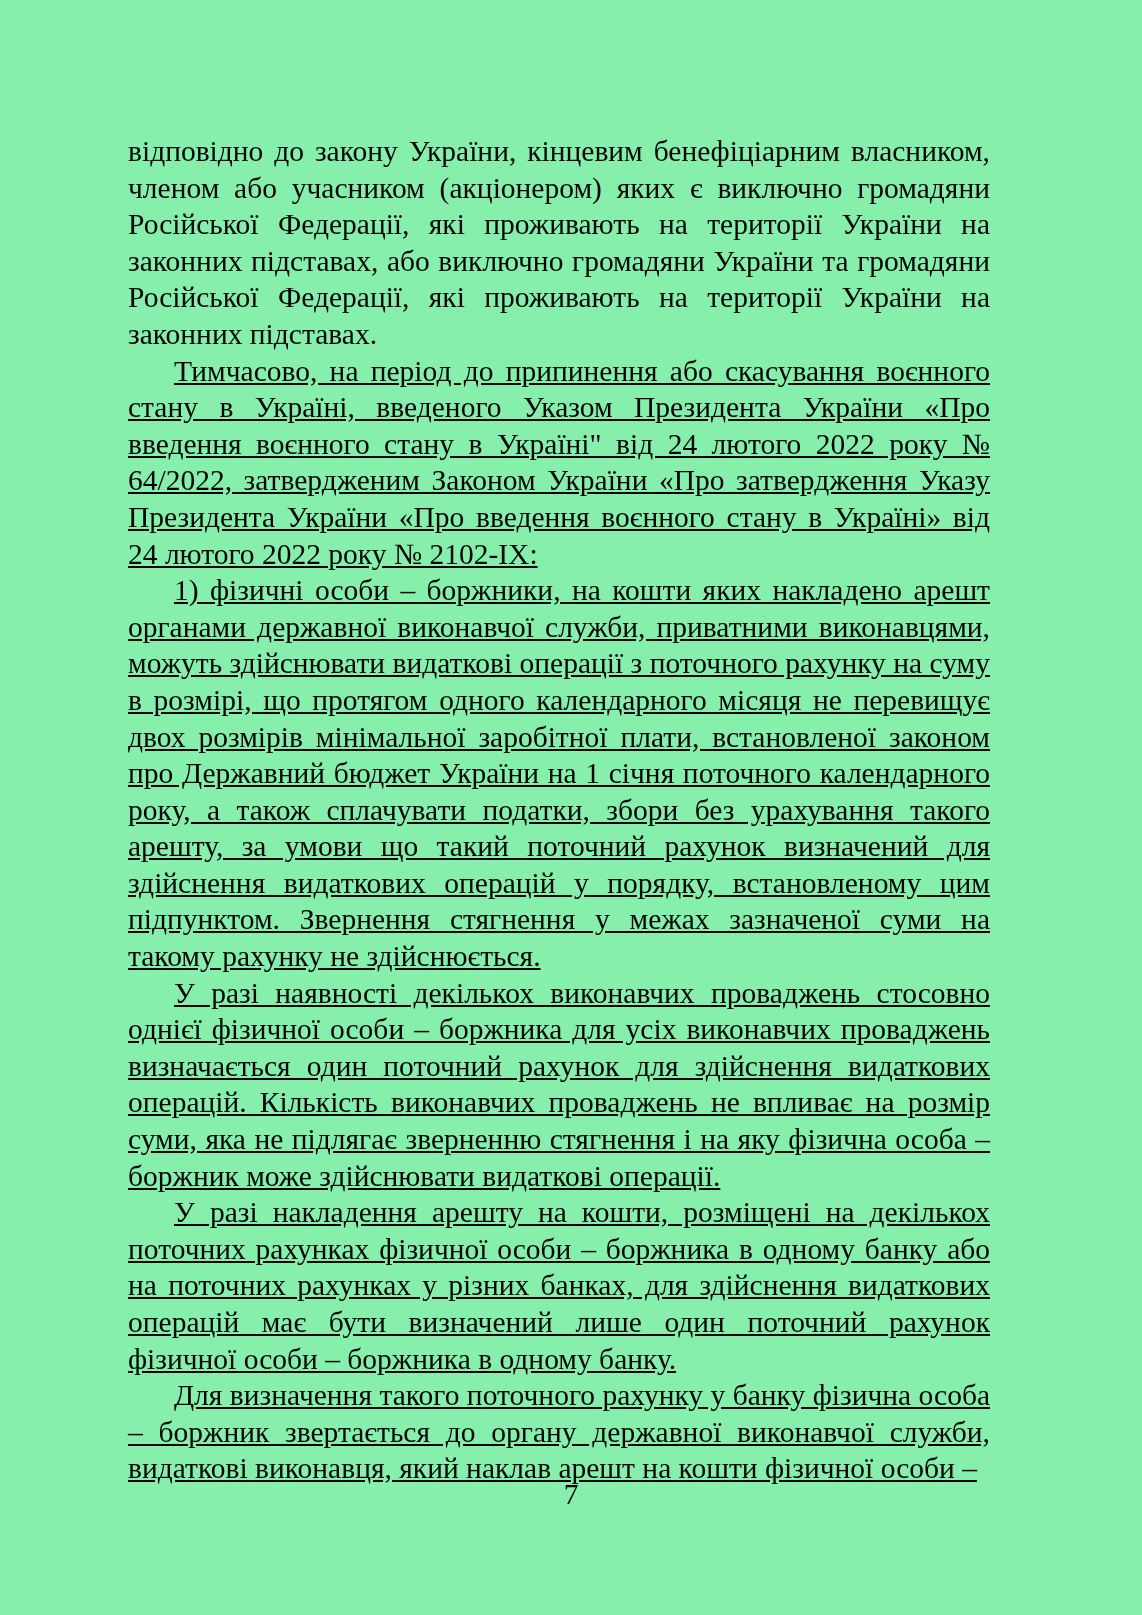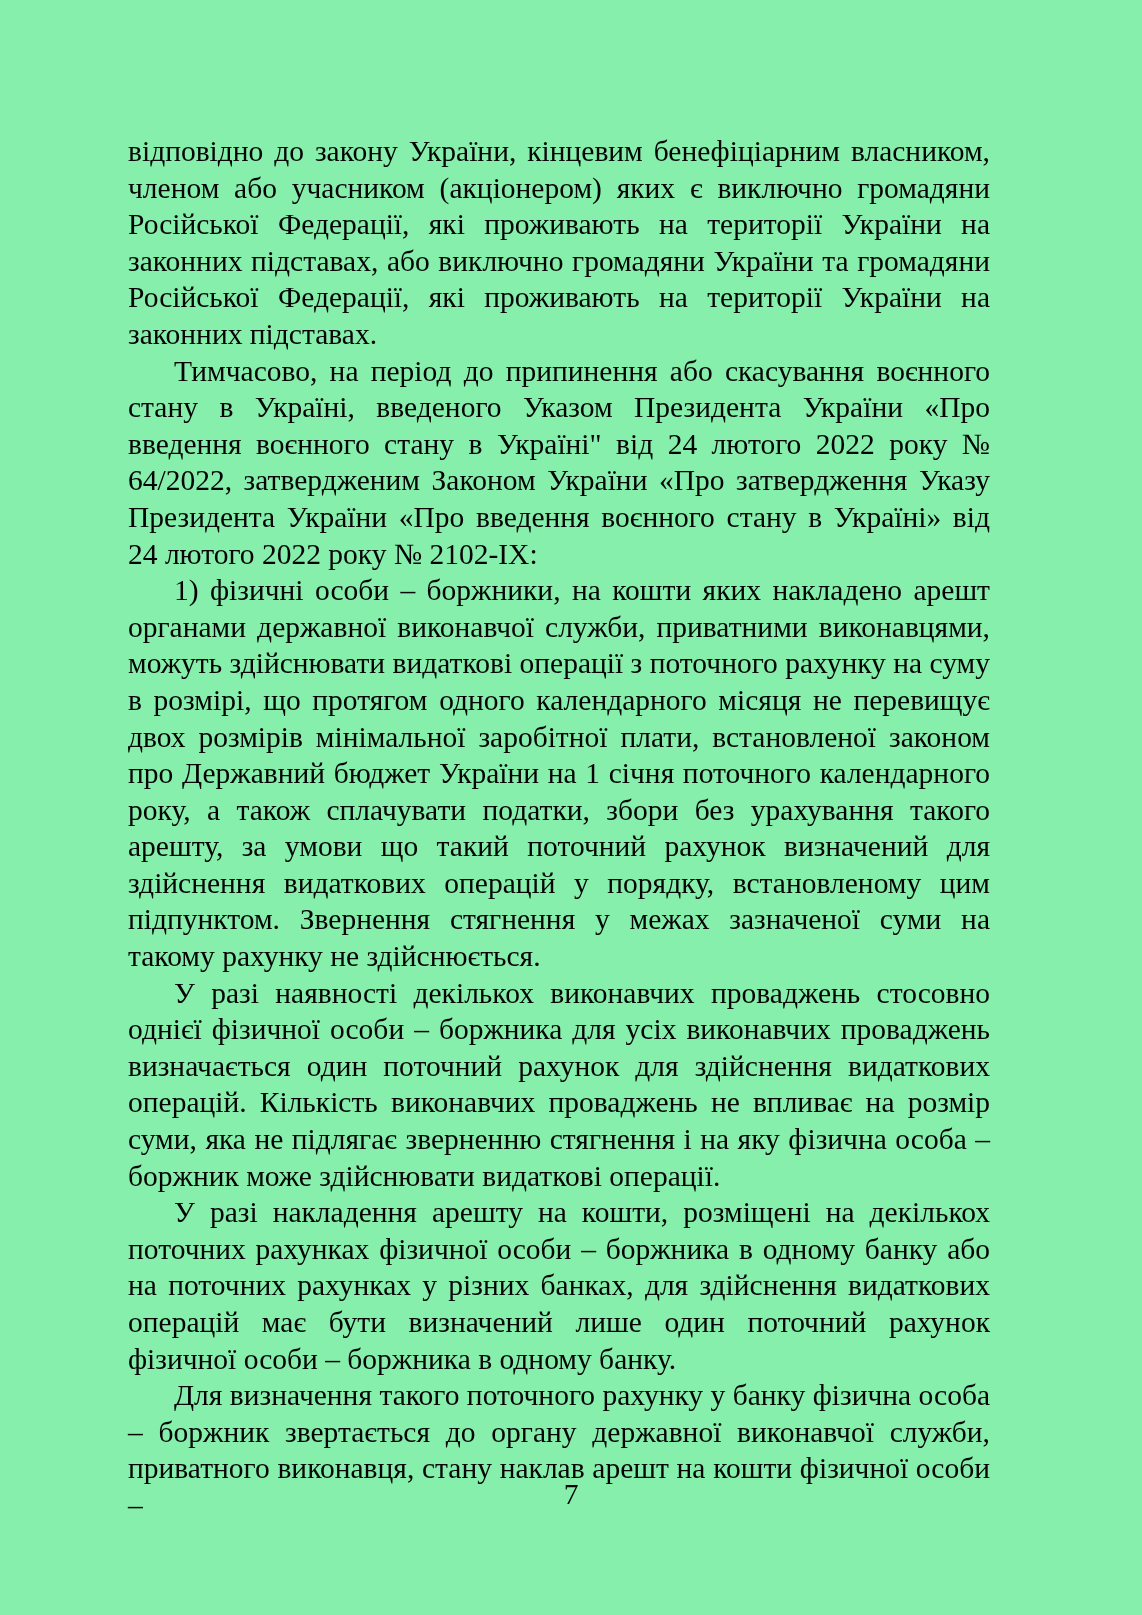--- a/index.html
+++ b/index.html
@@ -42,20 +42,21 @@
     margin: 0;
     padding: 0;
     text-align: justify;
     text-indent: 0;
     hyphens: none;
     -webkit-hyphens: none;
   }
 
   .para.indent {
     text-indent: 46px;
+    text-decoration: underline;
   }
 
   .page-number {
     position: absolute;
     left: 0;
     top: 1476px;
     width: 1142px;
     text-align: center;
     font-size: 29.5px;
     line-height: 36px;
@@ -73,19 +74,19 @@
     <p class="para">відповідно до закону України, кінцевим бенефіціарним власником, членом або учасником (акціонером) яких є виключно громадяни Російської Федерації, які проживають на території України на законних підставах, або виключно громадяни України та громадяни Російської Федерації, які проживають на території України на законних підставах.</p>
 
     <p class="para indent">Тимчасово, на період до припинення або скасування воєнного стану в Україні, введеного Указом Президента України «Про введення воєнного стану в Україні" від 24 лютого 2022 року № 64/2022, затвердженим Законом України «Про затвердження Указу Президента України «Про введення воєнного стану в Україні» від 24 лютого 2022 року № 2102-IX:</p>
 
     <p class="para indent">1) фізичні особи – боржники, на кошти яких накладено арешт органами державної виконавчої служби, приватними виконавцями, можуть здійснювати видаткові операції з поточного рахунку на суму в розмірі, що протягом одного календарного місяця не перевищує двох розмірів мінімальної заробітної плати, встановленої законом про Державний бюджет України на 1 січня поточного календарного року, а також сплачувати податки, збори без урахування такого арешту, за умови що такий поточний рахунок визначений для здійснення видаткових операцій у порядку, встановленому цим підпунктом. Звернення стягнення у межах зазначеної суми на такому рахунку не здійснюється.</p>
 
     <p class="para indent">У разі наявності декількох виконавчих проваджень стосовно однієї фізичної особи – боржника для усіх виконавчих проваджень визначається один поточний рахунок для здійснення видаткових операцій. Кількість виконавчих проваджень не впливає на розмір суми, яка не підлягає зверненню стягнення і на яку фізична особа – боржник може здійснювати видаткові операції.</p>
 
     <p class="para indent">У разі накладення арешту на кошти, розміщені на декількох поточних рахунках фізичної особи – боржника в одному банку або на поточних рахунках у різних банках, для здійснення видаткових операцій має бути визначений лише один поточний рахунок фізичної особи – боржника в одному банку.</p>
 
-    <p class="para indent">Для визначення такого поточного рахунку у банку фізична особа – боржник звертається до органу державної виконавчої служби, приватного виконавця, стану наклав арешт на кошти фізичної особи –</p>
+    <p class="para indent">Для визначення такого поточного рахунку у банку фізична особа – боржник звертається до органу державної виконавчої служби, видаткові виконавця, який наклав арешт на кошти фізичної особи –</p>
 
   </div>
 
   <div class="page-number">7</div>
 
 </div>
 
 </body></html>

